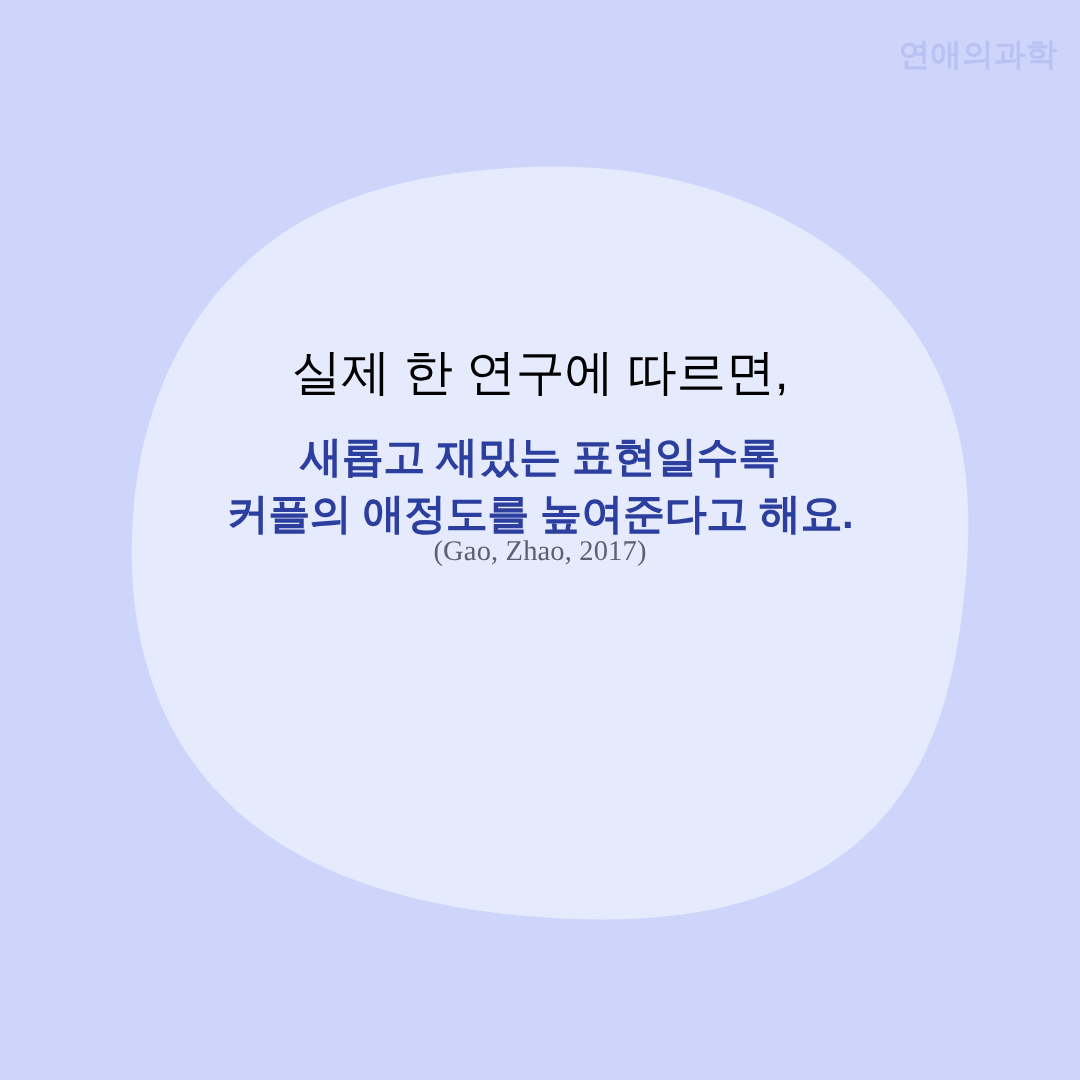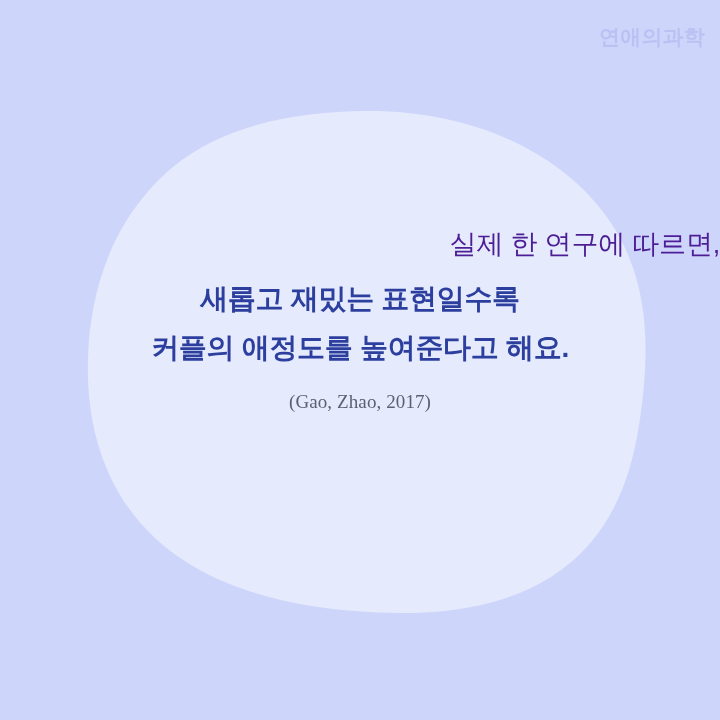--- a/index.html
+++ b/index.html
@@ -53,42 +53,40 @@
     text-align: center;
   }
 
   .line {
     display: block;
     white-space: nowrap;
     line-height: 1.0;
   }
 
   .line-regular {
-    font-size: 27px;
+    font-size: 33px;
     font-weight: 400;
-    color: #4c1d95;
+    color: #000000;
     letter-spacing: -0.2px;
     margin-bottom: 27px;
-    text-align: right;
   }
 
   .line-emphasis {
     font-size: 28px;
     font-weight: 700;
     color: #2c3f9e;
     letter-spacing: -0.3px;
-    margin-bottom: 21px;
+    margin-bottom: 10px;
   }
   .line-emphasis.last {
     margin-bottom: 0;
   }
 
   .citation {
     display: block;
-    margin-top: 29px;
     font-family: "Liberation Serif", "DejaVu Serif", serif;
     font-size: 19px;
     font-weight: 400;
     color: #5c6070;
     letter-spacing: 0.1px;
     white-space: nowrap;
   }
 </style>
 </head>
 <body>

